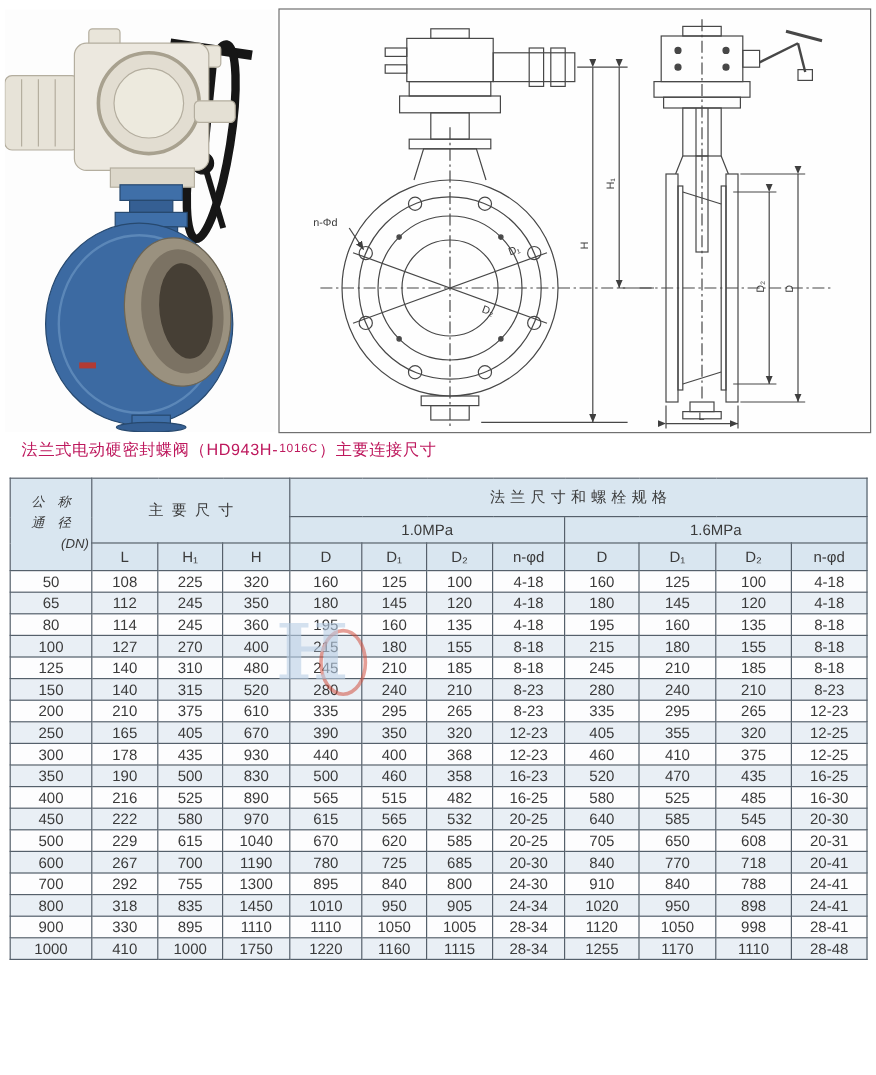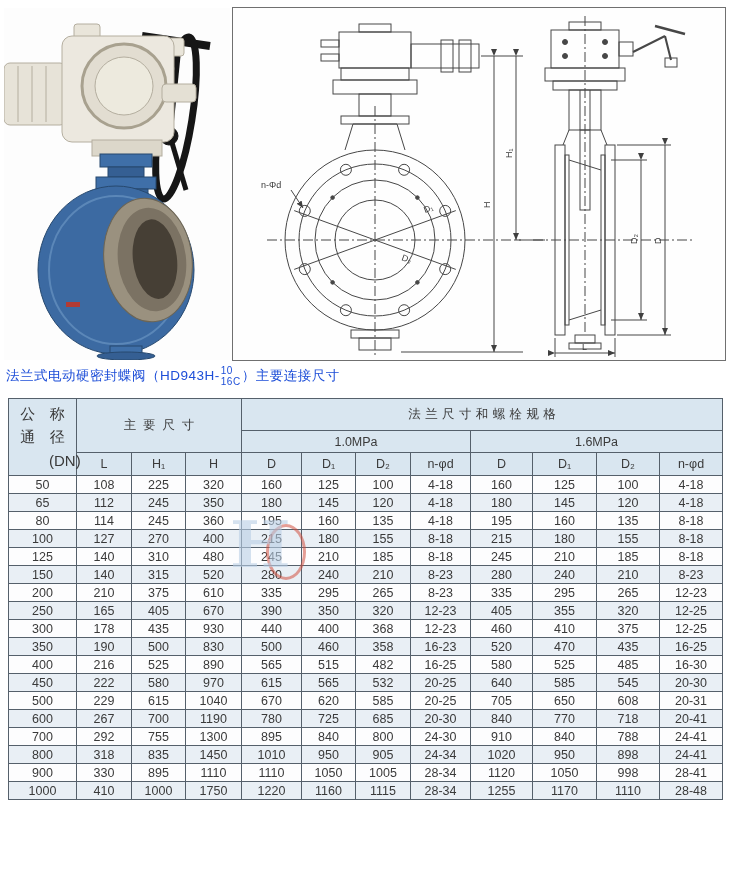--- a/index.html
+++ b/index.html
@@ -5,36 +5,36 @@
   html,body{margin:0;padding:0;}
   body{
     width:730px;height:896px;overflow:hidden;background:#ffffff;
     font-family:"Liberation Sans","DejaVu Sans",sans-serif;color:#333;
     position:relative;
   }
   
   .photo-wrap{position:absolute;left:4px;top:8px;width:226px;height:352px;background:#fdfdfd;}
   .drawing-box{position:absolute;left:232px;top:7px;width:494px;height:354px;border:1px solid #707070;background:#fefefe;box-sizing:border-box;}
   
-  .caption{position:absolute;left:6px;top:366px;font-size:13.5px;color:#1d4ed8;letter-spacing:.5px;white-space:nowrap;}
-  .frac{display:inline-flex;flex-direction:column;vertical-align:middle;font-size:10px;line-height:1.05;text-align:left;margin:0 1px;}
+  .caption{position:absolute;left:18px;top:366px;font-size:13.5px;color:#be185d;letter-spacing:.5px;white-space:nowrap;}
+  .frac{display:inline-flex;flex-direction:row;vertical-align:middle;font-size:10px;line-height:1.05;text-align:center;margin:0 1px;}
   
   table.dim{
     position:absolute;left:8px;top:398px;width:714px;border-collapse:collapse;table-layout:fixed;
     font-size:12.5px;color:#3a3a3a;text-align:center;background:#fff;
   }
   table.dim th,table.dim td{border:1px solid #55606b;font-weight:normal;padding:0;}
   table.dim thead th{background:#d9e6f0;}
   tr.hr1{height:32px;} tr.hr2{height:22px;margin-left:16px;} tr.hr3{height:23px;}
   tbody tr{height:18px;}
   tbody tr:nth-child(even){background:#e9eff5;}
   tbody tr:nth-child(odd){background:#fdfdfe;}
   .sp-wide{letter-spacing:.55em;text-indent:.55em;}
   .sp-med{letter-spacing:.35em;text-indent:.35em;text-align:center;}
-  .dn-cell div{line-height:1.55;font-size:15px;letter-spacing:.35em;text-indent:.35em;}
+  .dn-cell div{line-height:1.55;font-size:11px;letter-spacing:.35em;text-indent:.35em;font-style:italic;}
   .dn-cell div:last-child{letter-spacing:0;text-indent:0;padding-left:40px;}
   
   .watermark{position:absolute;left:230px;top:510px;display:flex;align-items:center;pointer-events:none;}
   .wm-logo{font-family:"DejaVu Serif","Liberation Serif",serif;font-weight:bold;font-size:64px;line-height:1;color:#b9cfe6;opacity:.6;}
   .wm-ellipse{width:34px;height:50px;border:3px solid rgba(210,80,64,.55);border-radius:50%;margin-left:-24px;margin-top:14px;}
   .wm-text{font-size:56px;font-weight:bold;color:#b9cfe6;opacity:.62;letter-spacing:10px;margin-left:10px;line-height:1;}
   svg text{font-family:"Liberation Sans","DejaVu Sans",sans-serif;}
 </style>
 </head>
 <body>

